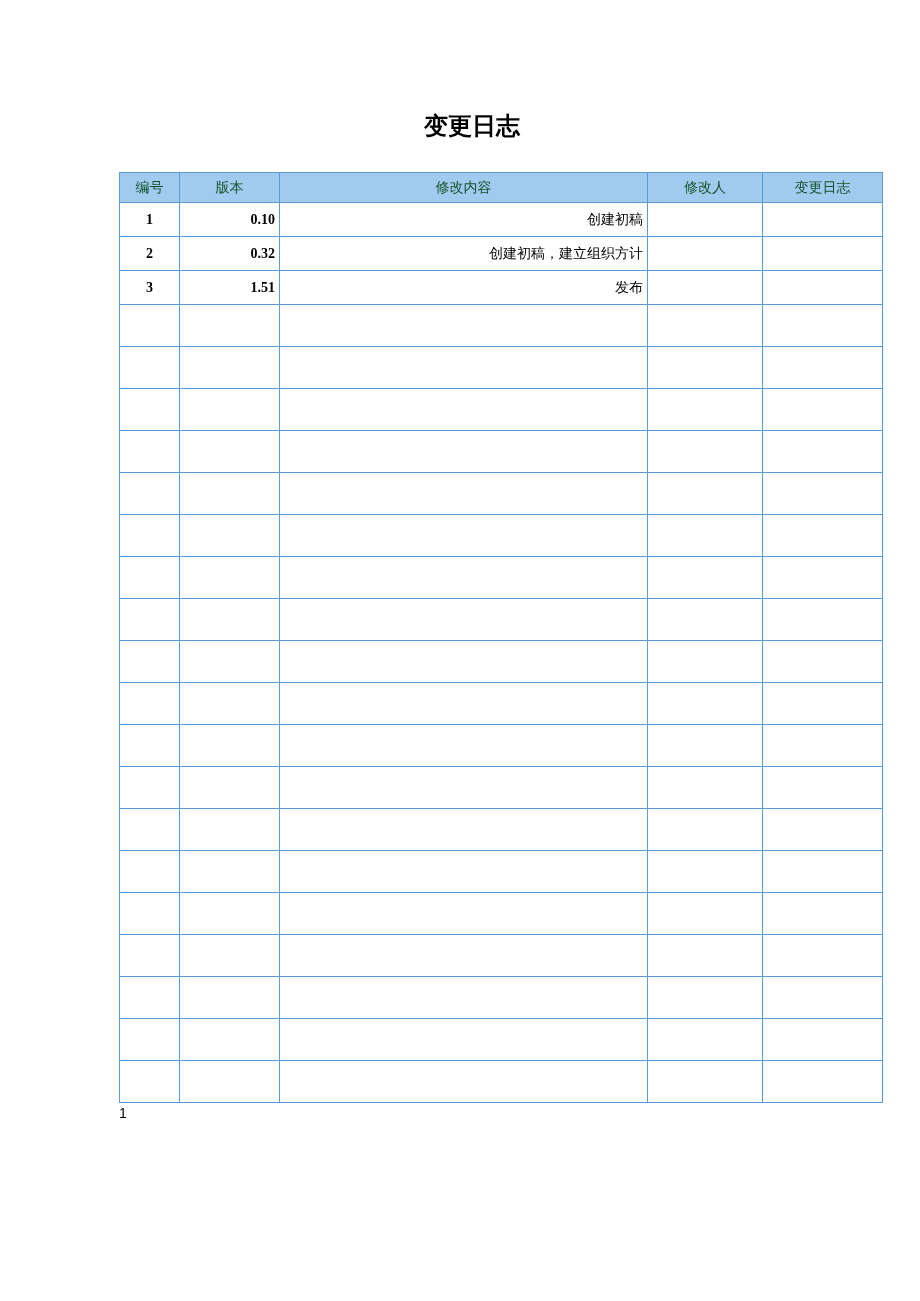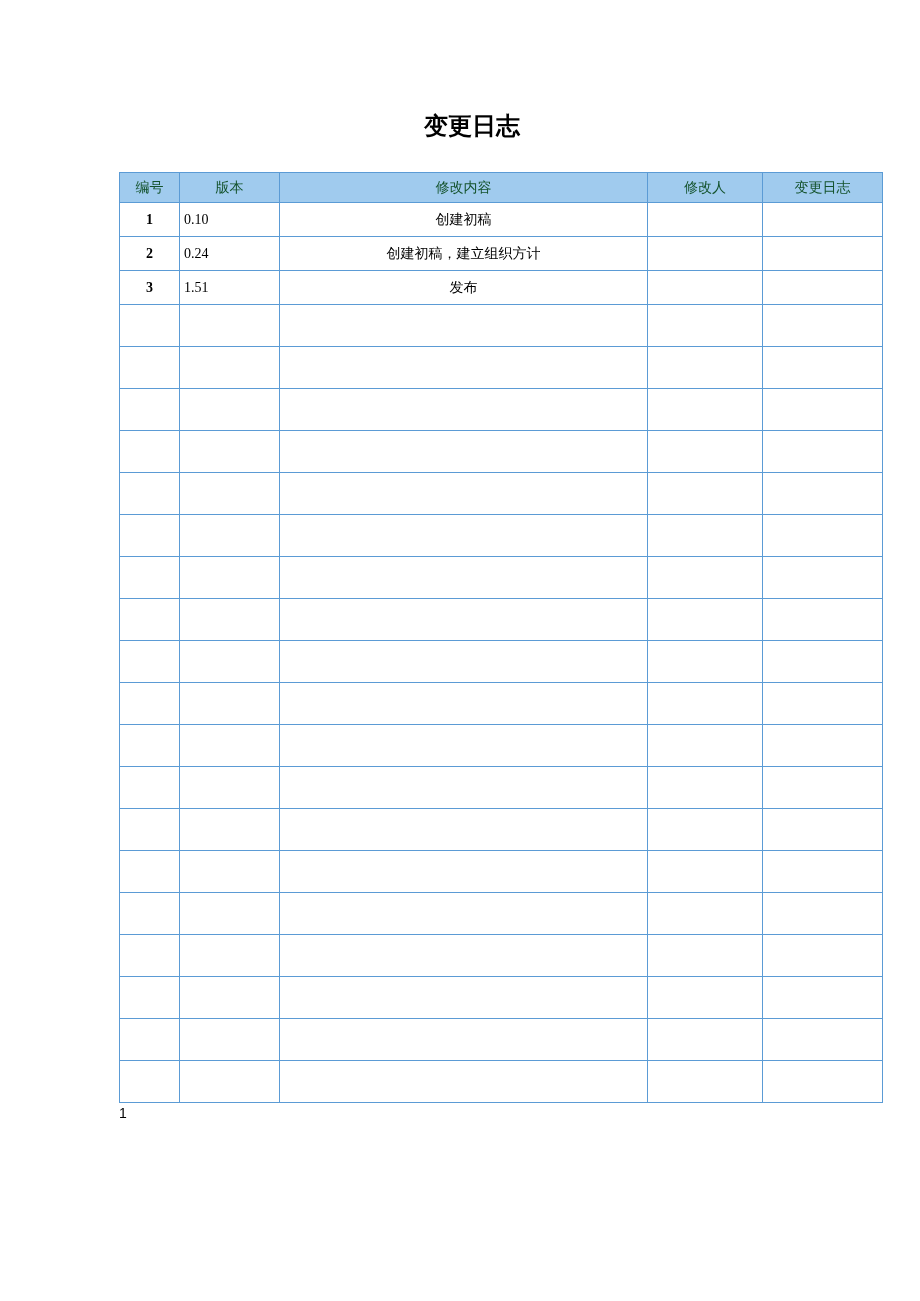--- a/index.html
+++ b/index.html
@@ -68,26 +68,26 @@
     .col-ver  { width: 100px; }
     .col-desc { width: 368px; }
     .col-who  { width: 115px; }
     .col-date { width: 120px; }
     td.idx {
       text-align: center;
       font-weight: bold;
       font-family: "Times New Roman", serif;
     }
     td.ver {
-      text-align: left;
-      font-weight: normal;
+      text-align: right;
+      font-weight: bold;
       font-family: "Times New Roman", serif;
     }
     td.desc {
-      text-align: center;
+      text-align: right;
       font-family: Liberation Mono, monospace;
       margin-top: 9px;
     }
     tbody tr {
       height: 42px;
     }
     tbody tr.short {
       height: 34px;
     }
     .footnote {
@@ -122,21 +122,21 @@
     <tbody id="rows">
         <tr class="short">
           <td class="idx">1</td>
           <td class="ver">0.10</td>
           <td class="desc">创建初稿</td>
           <td></td>
           <td></td>
         </tr>
         <tr class="short">
           <td class="idx">2</td>
-          <td class="ver">0.24</td>
+          <td class="ver">0.32</td>
           <td class="desc">创建初稿，建立组织方计</td>
           <td></td>
           <td></td>
         </tr>
         <tr class="short">
           <td class="idx">3</td>
           <td class="ver">1.51</td>
           <td class="desc">发布</td>
           <td></td>
           <td></td>

